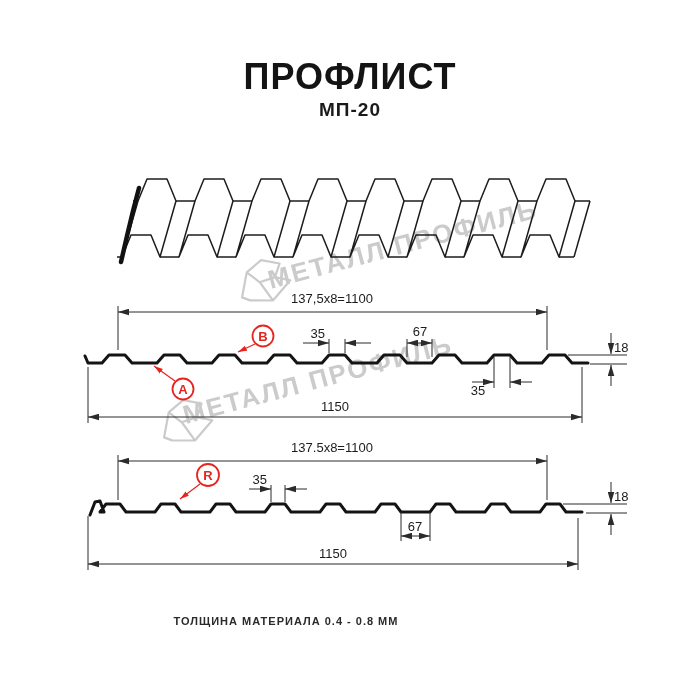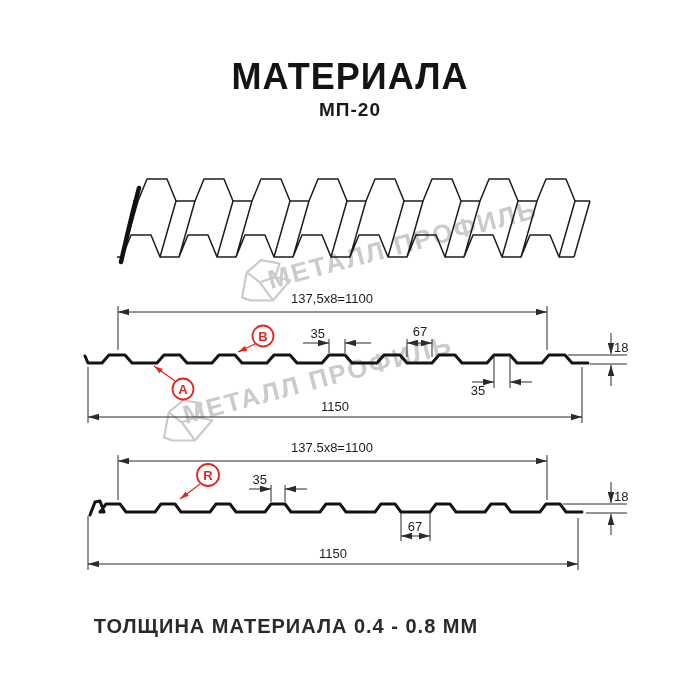--- a/index.html
+++ b/index.html
@@ -3,40 +3,40 @@
 <meta charset="utf-8">
 <style>
   html,body{margin:0;padding:0;background:#fff;}
   .page{position:relative;width:700px;height:700px;background:#fff;overflow:hidden;
         font-family:"Liberation Sans",sans-serif;}
   .title{position:absolute;top:56px;left:0;width:700px;text-align:center;
          font-size:36px;font-weight:800;letter-spacing:1px;color:#141414;}
   .subtitle{position:absolute;top:99px;left:0;width:700px;text-align:center;
          font-size:19px;font-weight:700;letter-spacing:1px;color:#1a1a1a;}
   .footer{position:absolute;top:615px;left:0;width:572px;text-align:center;
-         font-size:20px;font-weight:600;letter-spacing:1px;color:#2a2a2a;}
+         font-size:11px;font-weight:600;letter-spacing:1px;color:#2a2a2a;}
   svg{position:absolute;top:0;left:0;}
   text{font-family:"Liberation Sans",sans-serif;}
   .dimtext{font-size:13px;fill:#1c1c1c;}
   .redtext{font-size:13px;font-weight:bold;fill:#e8241f;}
   .lblcircle{fill:none;stroke:#e8241f;stroke-width:1.8;}
   .leader{fill:none;stroke:#e8241f;stroke-width:1.2;}
   .profile{fill:none;stroke:#141414;stroke-width:3;stroke-linejoin:round;stroke-linecap:round;}
   .dimline{fill:none;stroke:#2b2b2b;stroke-width:1;}
   .iso{fill:none;stroke:#1c1c1c;stroke-width:1.5;stroke-linejoin:round;}
   .isocut{fill:none;stroke:#111;stroke-width:4.5;stroke-linecap:round;stroke-linejoin:round;}
   .wmtext{font-size:26px;font-weight:bold;fill:#cbcbcb;letter-spacing:2px;}
   .wmlogo{fill:none;stroke:#cbcbcb;stroke-width:2.2;stroke-linejoin:round;}
 </style>
 </head>
 <body>
 
 <div class="page">
 
-  <div class="title">МАТЕРИАЛА</div>
+  <div class="title">ПРОФЛИСТ</div>
   <div class="subtitle">МП-20</div>
 
   <svg id="dwg" width="700" height="700" viewBox="0 0 700 700">
     <defs>
       <marker id="arr" viewBox="0 0 10 6" refX="10" refY="3" markerWidth="11" markerHeight="7" markerUnits="userSpaceOnUse" orient="auto-start-reverse">
         <path d="M0,0 L10,3 L0,6 Z" fill="#2b2b2b"></path>
       </marker>
       <marker id="arrR" viewBox="0 0 10 6" refX="10" refY="3" markerWidth="9" markerHeight="6" markerUnits="userSpaceOnUse" orient="auto-start-reverse">
         <path d="M0,0 L10,3 L0,6 Z" fill="#e8241f"></path>
       </marker>

